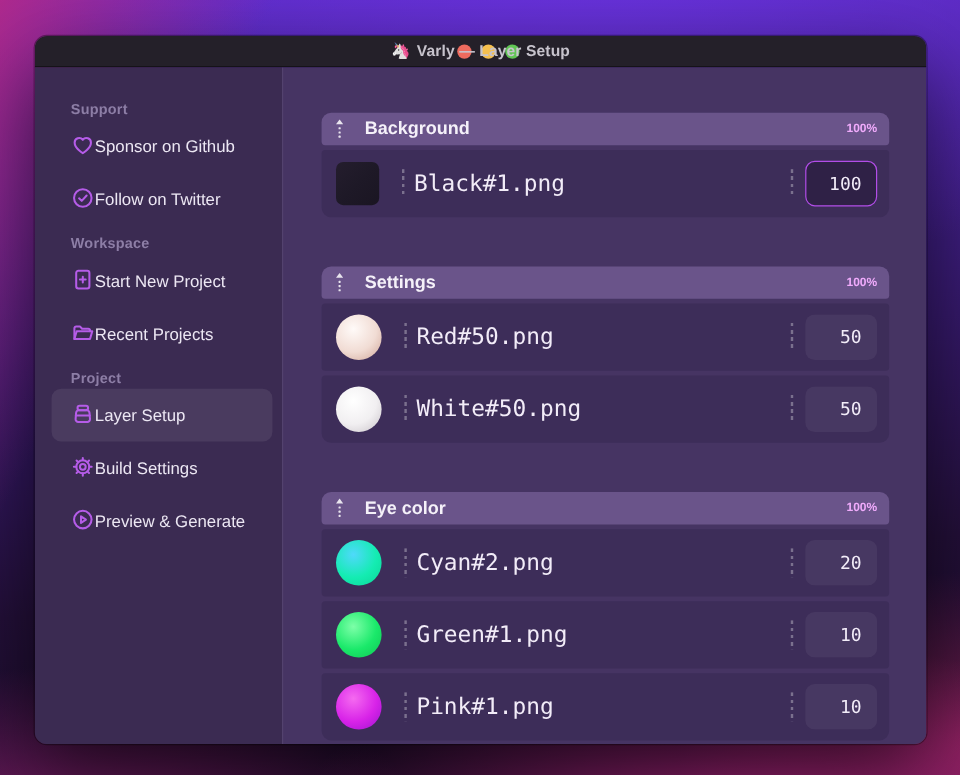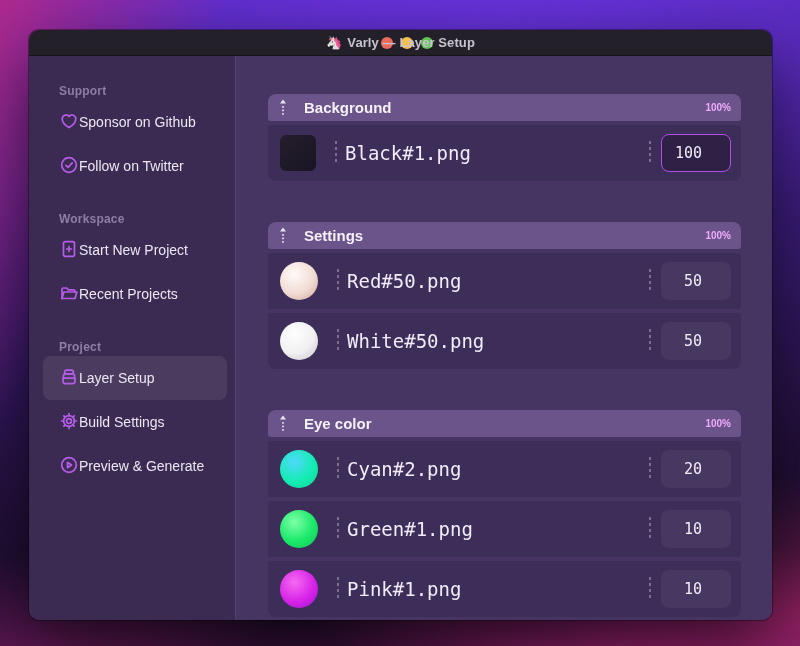--- a/index.html
+++ b/index.html
@@ -38,21 +38,21 @@
     position:absolute; left:0; right:0; text-align:center;
     font-size:13px; font-weight:700; color:#c7c3cc; letter-spacing:.1px;
   }
   .titlewrap .appicon{ font-size:13px; margin-right:5px; }
   .body{ flex:1; display:flex; min-height:0; }
   
   .sidebar{
     width:206px; flex:0 0 206px; background:#3b2b52;
     padding:28px 8px 0 14px;
   }
-  .section{ margin-top:24px; }
+  .section{ margin-top:8px; }
   .section:first-child{ margin-top:0; }
   .section-label{
     font-size:12px; font-weight:700; color:#8d7ea6;
     padding-left:16px; margin-bottom:2px; letter-spacing:.2px;
   }
   .side-item{
     display:flex; align-items:center; 
     height:44px; padding:0 10px 0 16px; border-radius:8px;
     color:#ece7f3; font-size:14px; cursor:default;
   }
@@ -84,24 +84,24 @@
     width:2px; height:24px; flex:0 0 2px;
     background:repeating-linear-gradient(to bottom, rgba(255,255,255,.32) 0 3px, transparent 3px 6px);
   }
   .sep-a{ margin-left:19px; }
   .filename{
     margin-left:8px; font-family:"DejaVu Sans Mono", monospace;
     font-size:19px; color:#f2ecf8;
   }
   .sep-b{ margin-left:auto; margin-right:10px; }
   .val-input{
-    width:70px; height:38px; border-radius:8px;
+    width:60px; height:38px; border-radius:8px;
     background:rgba(255,255,255,.055); border:1px solid transparent;
     color:#f2ecf8; font-family:"DejaVu Sans Mono", monospace; font-size:15px;
-    text-align:right; padding-right:28px; outline:none;
+    text-align:right; padding-right:12px; outline:none;
   }
   .val-input.focused{
     border:1.5px solid #b24de8; background:rgba(18,8,32,.32);
   }
   .drag-handle{ display:flex; align-items:center; cursor:grab; }
 </style>
 </head>
 <body>
 
 <div class="backdrop"></div>

